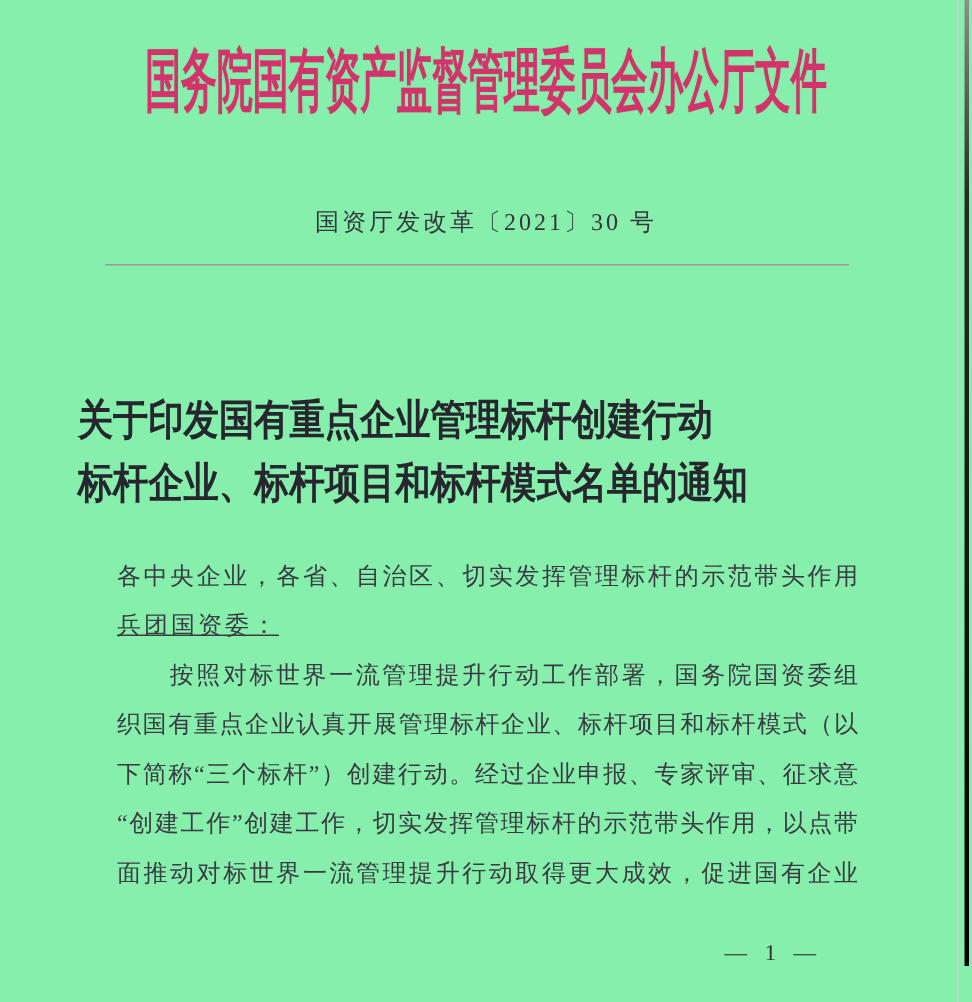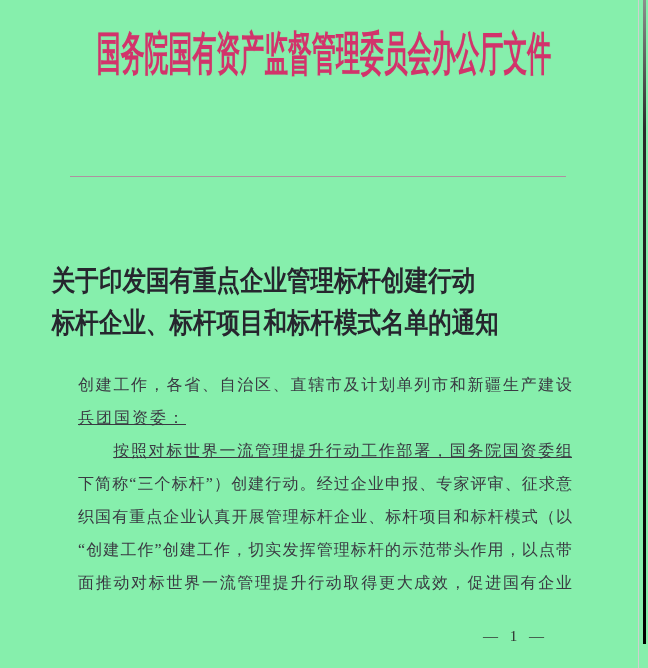--- a/index.html
+++ b/index.html
@@ -107,21 +107,20 @@
   .line.justify {
     text-align: justify;
     text-align-last: justify;
   }
   .line.salutation {
     letter-spacing: 2px;
     text-decoration: underline;
   }
   .line.indent {
     text-indent: 2.2em;
-    text-decoration: underline;
   }
   
   .page-number {
     position: absolute;
     top: 628px;
     right: 100px;
     font-size: 15px;
     letter-spacing: 4px;
     color: #2f2f2f;
     font-family: "Liberation Serif", serif;
@@ -132,33 +131,34 @@
 
 <div class="page">
 
   <div class="scan-edge-light"></div>
   <div class="scan-edge-dark"></div>
 
   <div class="header">
     <span class="header-text">国务院国有资产监督管理委员会办公厅文件</span>
   </div>
 
+  <div class="doc-number">国资厅发改革〔2021〕30 号</div>
 
   <div class="divider"></div>
 
   <div class="title">
     <div class="title-line">关于印发国有重点企业管理标杆创建行动</div>
     <div class="title-line">标杆企业、标杆项目和标杆模式名单的通知</div>
   </div>
 
   <div class="body-text">
-    <div class="line justify">创建工作，各省、自治区、直辖市及计划单列市和新疆生产建设</div>
+    <div class="line justify">各中央企业，各省、自治区、切实发挥管理标杆的示范带头作用</div>
     <div class="line salutation">兵团国资委：</div>
     <div class="line justify indent">按照对标世界一流管理提升行动工作部署，国务院国资委组</div>
+    <div class="line justify">织国有重点企业认真开展管理标杆企业、标杆项目和标杆模式（以</div>
     <div class="line justify">下简称“三个标杆”）创建行动。经过企业申报、专家评审、征求意</div>
-    <div class="line justify">织国有重点企业认真开展管理标杆企业、标杆项目和标杆模式（以</div>
     <div class="line justify">“创建工作”创建工作，切实发挥管理标杆的示范带头作用，以点带</div>
     <div class="line justify">面推动对标世界一流管理提升行动取得更大成效，促进国有企业</div>
   </div>
 
   <div class="page-number">— 1 —</div>
 
 </div>
 
 </body></html>

